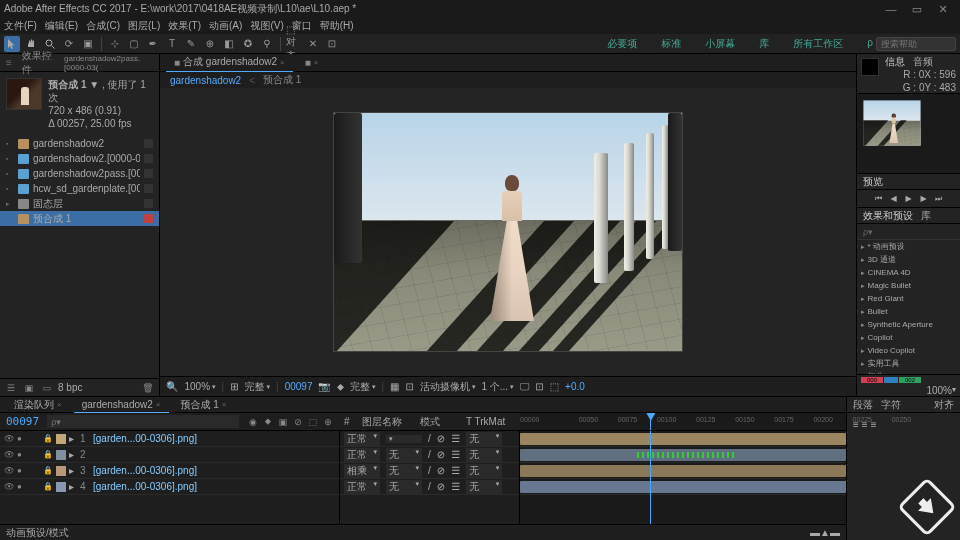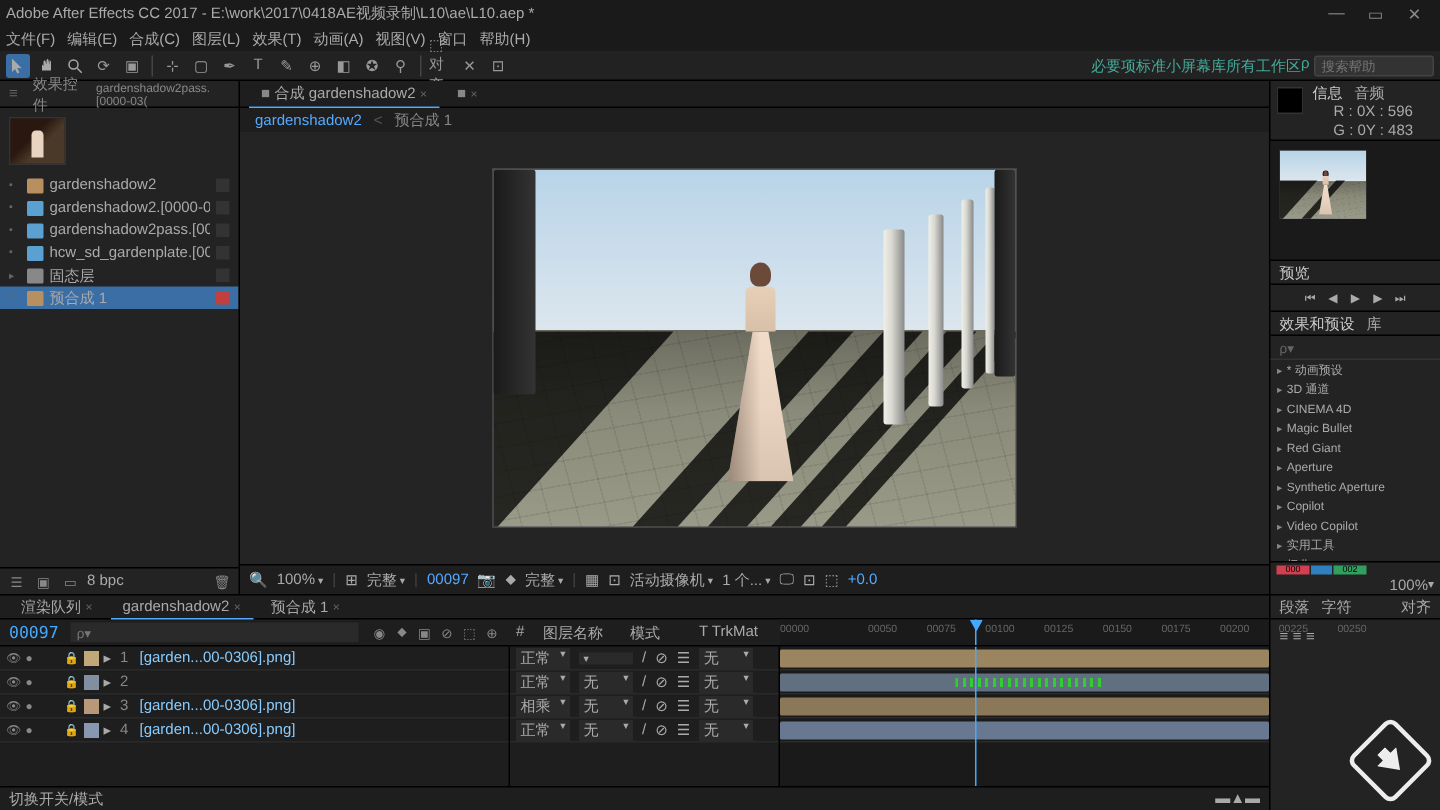--- a/index.html
+++ b/index.html
@@ -6,21 +6,21 @@
 body{background:#1a1a1a;width:960px;height:540px;overflow:hidden;position:relative}
 .titlebar{height:18px;background:#1a1a1a;display:flex;align-items:center;padding:0 4px;font-size:9px;color:#888}
 .titlebar .spacer{flex:1}
 .winbtn{width:26px;height:14px;display:flex;align-items:center;justify-content:center;color:#888;font-size:11px}
 .menubar{height:16px;display:flex;align-items:center;padding:0 4px;gap:8px;font-size:9px;color:#999}
 .toolbar{height:20px;background:#222;display:flex;align-items:center;padding:0 4px;gap:3px;border-bottom:1px solid #000}
 .tool{width:16px;height:16px;display:flex;align-items:center;justify-content:center;color:#999;font-size:10px;border-radius:2px}
 .tool.active{background:#3a6ea5;color:#fff}
 .tool svg{width:12px;height:12px;fill:currentColor}
 .toolbar .sep{width:1px;height:14px;background:#444;margin:0 2px}
-.toolbar .right{margin-left:auto;display:flex;gap:0;font-size:9px;color:#888}
+.toolbar .right{margin-left:auto;display:flex;gap:24px;font-size:9px;color:#888}
 .toolbar .right span{color:#4a9}
 .toolbar .search{width:80px;height:14px;background:#333;border:1px solid #444;border-radius:2px;padding:0 4px;font-size:9px;color:#777}
 .main{display:flex;height:342px}
 .left{width:160px;background:#232323;display:flex;flex-direction:column;border-right:1px solid #000}
 .left-tabs{height:18px;display:flex;align-items:center;padding:0 6px;gap:10px;font-size:9px;border-bottom:1px solid #000}
 .left-tabs .tab{color:#888}
 .thumb-row{display:flex;padding:6px;gap:6px}
 .thumb{width:38px;height:32px;background:#1a1a1a;border:1px solid #333;position:relative}
 .thumb-img{width:100%;height:100%;background:linear-gradient(135deg,#2a1810 40%,#4a3828 60%)}
 .thumb-person{position:absolute;left:14px;top:8px;width:8px;height:18px;background:#e8d4c0;border-radius:3px 3px 0 0}
@@ -55,25 +55,25 @@
 .woman .head{width:14px;height:16px;background:#6b4a3a;border-radius:50% 50% 40% 40%;margin:0 auto;position:relative}
 .woman .hair{position:absolute;top:-2px;left:-3px;width:20px;height:22px;background:#1a0f08;border-radius:50% 50% 30% 30%;z-index:-1}
 .woman .body{width:20px;height:30px;background:linear-gradient(180deg,#e8d0b8,#d8c0a8);margin:0 auto;border-radius:4px 4px 0 0}
 .woman .dress{width:44px;height:100px;background:linear-gradient(180deg,#f0dcc8 0%,#e8d4c0 50%,#d8c4b0 100%);clip-path:polygon(38% 0,62% 0,100% 100%,0 100%);margin:0 auto}
 .woman .dshadow{position:absolute;top:0;left:0;width:50%;height:100%;background:linear-gradient(90deg,rgba(60,40,30,.4),transparent)}
 .viewer-footer{height:20px;display:flex;align-items:center;padding:0 6px;gap:6px;font-size:9px;color:#888;border-top:1px solid #000}
 .viewer-footer .sep2{color:#444}
 .viewer-footer .blue{color:#5af}
 .dd{display:flex;align-items:center;gap:2px}
 .chev{font-size:7px}
-.right-panels{width:114px;background:#232323;border-left:1px solid #000;display:flex;flex-direction:column}
+.right-panels{width:104px;background:#232323;border-left:1px solid #000;display:flex;flex-direction:column}
 .mini-preview{height:80px;background:#1a1a1a;border-bottom:1px solid #000;position:relative;overflow:hidden}
 .mini-canvas{position:absolute;left:6px;top:6px;width:58px;height:46px}
 .info-panel{padding:2px 4px;font-size:8px;color:#888;border-bottom:1px solid #000}
-.info-row{display:flex;justify-content:center;line-height:1.3}
+.info-row{display:flex;justify-content:flex-end;line-height:1.3}
 .panel-tabs{height:16px;display:flex;align-items:center;padding:0 6px;gap:8px;font-size:9px;border-bottom:1px solid #000}
 .transport{height:18px;display:flex;align-items:center;justify-content:center;gap:4px;border-bottom:1px solid #000}
 .transport .tb{width:11px;height:11px;display:flex;align-items:center;justify-content:center;font-size:8px;color:#aaa}
 .fx-panel{flex:1;overflow:auto}
 .fx-search{height:16px;display:flex;align-items:center;padding:0 6px;font-size:9px;color:#666;border-bottom:1px solid #333}
 .fx-item{height:13px;display:flex;align-items:center;padding:0 4px;gap:3px;font-size:8px;color:#aaa}
 .fx-item::before{content:"▸";font-size:7px;color:#888}
 .right-footer{height:22px;border-top:1px solid #000;display:flex;flex-direction:column;padding:2px 4px;gap:2px}
 .rf-bar{height:6px;display:flex;gap:1px}
 .rf-seg{height:6px;font-size:6px;display:flex;align-items:center;justify-content:center;color:#000}
@@ -186,20 +186,25 @@
     <div class="left-tabs">
       <span style="color:#666">≡</span>
       <span class="tab">效果控件</span>
       <span class="tab" style="font-size:8px">gardenshadow2pass.[0000-03(</span>
     </div>
     <div class="thumb-row">
       <div class="thumb">
           <div class="thumb-img"></div>
           <div class="thumb-person"></div>
         </div>
+      <div class="thumb-info">
+        <div><b>预合成 1</b> <span>▼ , 使用了 1 次</span></div>
+        <div>720 x 486 (0.91)</div>
+        <div>Δ 00257, 25.00 fps</div>
+      </div>
     </div>
     <div class="proj-list" id="proj-list">
         <div class="proj-item">
           <span style="width:8px;font-size:7px;color:#666">▪</span>
           <span class="icon" style="background:#b89060"></span>
           <span style="flex:1;overflow:hidden;white-space:nowrap">gardenshadow2</span>
           <span class="sw" style="background:#333"></span>
         </div>
         <div class="proj-item">
           <span style="width:8px;font-size:7px;color:#666">▪</span>
@@ -374,21 +379,21 @@
         <span style="color:#ccc">效果和预设</span>
         <span>库</span>
       </div>
     <div class="fx-search">ρ▾</div>
     <div class="fx-panel" id="fx-list">
         <div class="fx-item">* 动画预设</div>
         <div class="fx-item">3D 通道</div>
         <div class="fx-item">CINEMA 4D</div>
         <div class="fx-item">Magic Bullet</div>
         <div class="fx-item">Red Giant</div>
-        <div class="fx-item">Aperture</div>
+        <div class="fx-item">Bullet</div>
         <div class="fx-item">Synthetic Aperture</div>
         <div class="fx-item">Copilot</div>
         <div class="fx-item">Video Copilot</div>
         <div class="fx-item">实用工具</div>
         <div class="fx-item">扭曲</div>
       </div>
     <div class="right-footer">
       <div class="rf-bar" id="rf-bar">
           <div class="rf-seg" style="background: rgb(208, 64, 80); width: 22px;">000</div>
           <div class="rf-seg" style="background: rgb(48, 128, 192); width: 14px;"></div>
@@ -537,21 +542,21 @@
           </div>
           <div class="track-row">
             <div class="clip" style="background: rgb(138, 120, 88); left: 0%; width: 100%;"></div>
           </div>
           <div class="track-row">
             <div class="clip" style="background: rgb(104, 120, 144); left: 0%; width: 100%;"></div>
           </div>
         </div>
   </div>
   <div class="tl-footer">
-    <span>切换开关/模式</span>
+    <span>动画预设/模式</span>
     <div style="flex:1"></div>
     <span>▬▲▬</span>
   </div>
 </div>
 <div class="right-bottom" style="height:144px">
   <div class="panel-tabs">
         <span>段落</span>
         <span>字符</span>
         <span style="margin-left:auto">对齐</span>
       </div>

